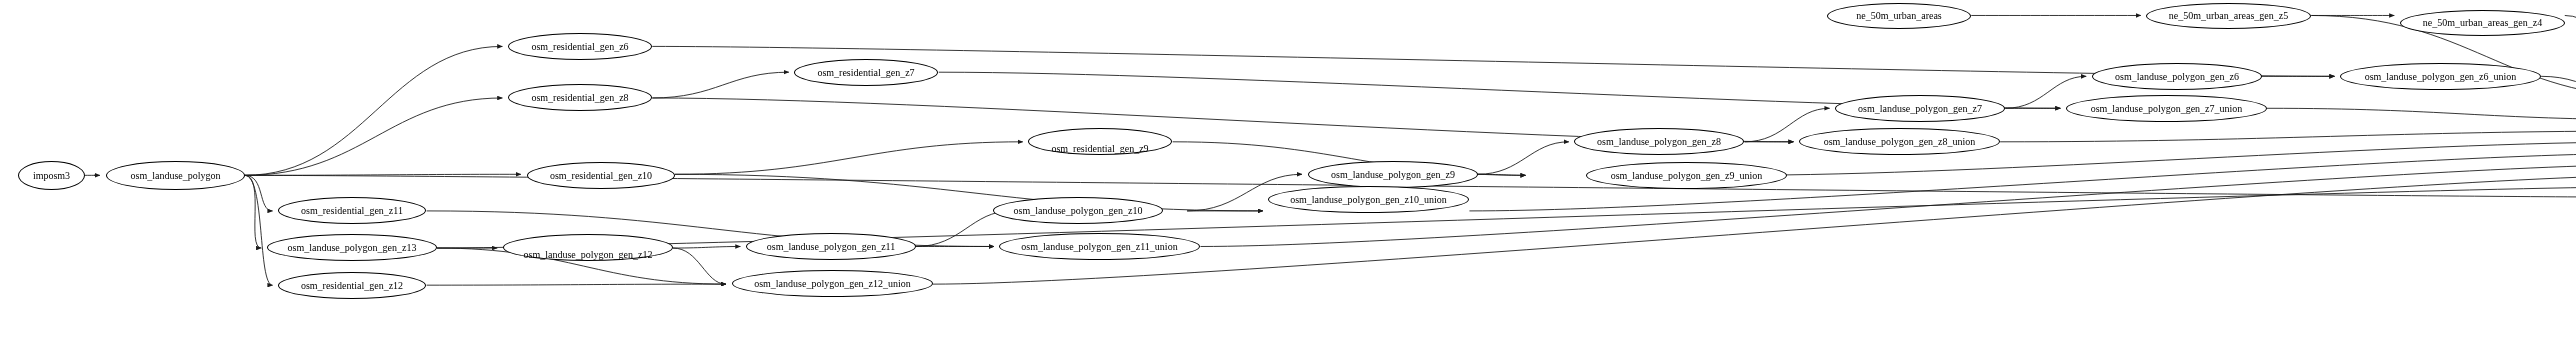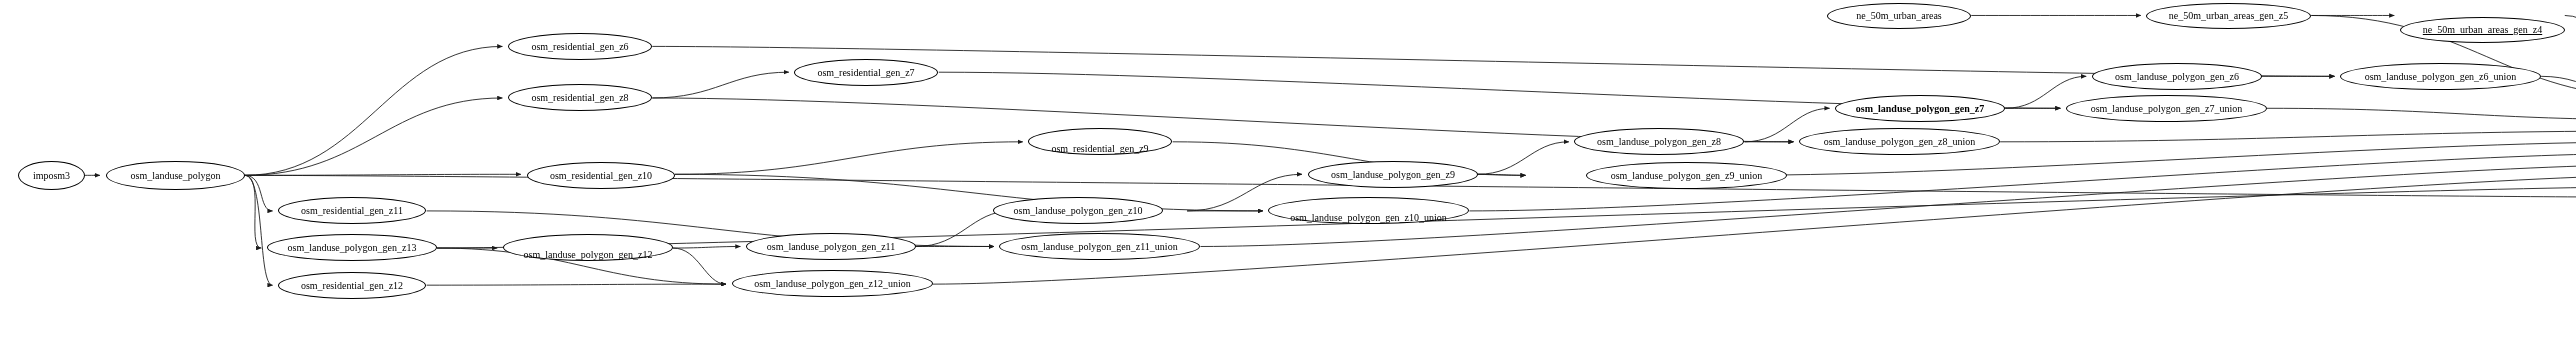--- a/index.html
+++ b/index.html
@@ -107,52 +107,52 @@
       </div>
       <div class="node" style="left: 993px; top: 197px; width: 170px; height: 27px;">
         <span>osm_landuse_polygon_gen_z10</span>
       </div>
       <div class="node" style="left: 1308px; top: 161px; width: 170px; height: 27px;">
         <span>osm_landuse_polygon_gen_z9</span>
       </div>
       <div class="node" style="left: 1574px; top: 128px; width: 170px; height: 27px;">
         <span>osm_landuse_polygon_gen_z8</span>
       </div>
-      <div class="node" style="left: 1835px; top: 95px; width: 170px; height: 27px; font-weight: bold;">
+      <div class="node" style="left: 1835px; top: 95px; width: 170px; height: 27px;">
         <span>osm_landuse_polygon_gen_z7</span>
       </div>
       <div class="node" style="left: 2092px; top: 63px; width: 170px; height: 27px;">
         <span>osm_landuse_polygon_gen_z6</span>
       </div>
       <div class="node" style="left: 732px; top: 270px; width: 201px; height: 27px;">
         <span>osm_landuse_polygon_gen_z12_union</span>
       </div>
       <div class="node" style="left: 999px; top: 233px; width: 201px; height: 27px;">
         <span>osm_landuse_polygon_gen_z11_union</span>
       </div>
-      <div class="node" style="left: 1268px; top: 197px; width: 201px; height: 27px; align-items: flex-end;">
+      <div class="node" style="left: 1268px; top: 186px; width: 201px; height: 27px;">
         <span>osm_landuse_polygon_gen_z10_union</span>
       </div>
       <div class="node" style="left: 1586px; top: 162px; width: 201px; height: 27px;">
         <span>osm_landuse_polygon_gen_z9_union</span>
       </div>
       <div class="node" style="left: 1799px; top: 128px; width: 201px; height: 27px;">
         <span>osm_landuse_polygon_gen_z8_union</span>
       </div>
       <div class="node" style="left: 2066px; top: 95px; width: 201px; height: 27px;">
         <span>osm_landuse_polygon_gen_z7_union</span>
       </div>
       <div class="node" style="left: 2340px; top: 63px; width: 201px; height: 27px;">
         <span>osm_landuse_polygon_gen_z6_union</span>
       </div>
       <div class="node" style="left: 1827px; top: 2.6px; width: 144px; height: 26px;">
         <span>ne_50m_urban_areas</span>
       </div>
       <div class="node" style="left: 2146px; top: 2.6px; width: 165px; height: 26px;">
         <span>ne_50m_urban_areas_gen_z5</span>
       </div>
-      <div class="node" style="left: 2400px; top: 17px; width: 165px; height: 26px; text-decoration: underline;">
+      <div class="node" style="left: 2400px; top: 10px; width: 165px; height: 26px;">
         <span>ne_50m_urban_areas_gen_z4</span>
       </div>
     </div>
   <div id="record-layer"></div>
 </div>
 
 
 </body></html>

